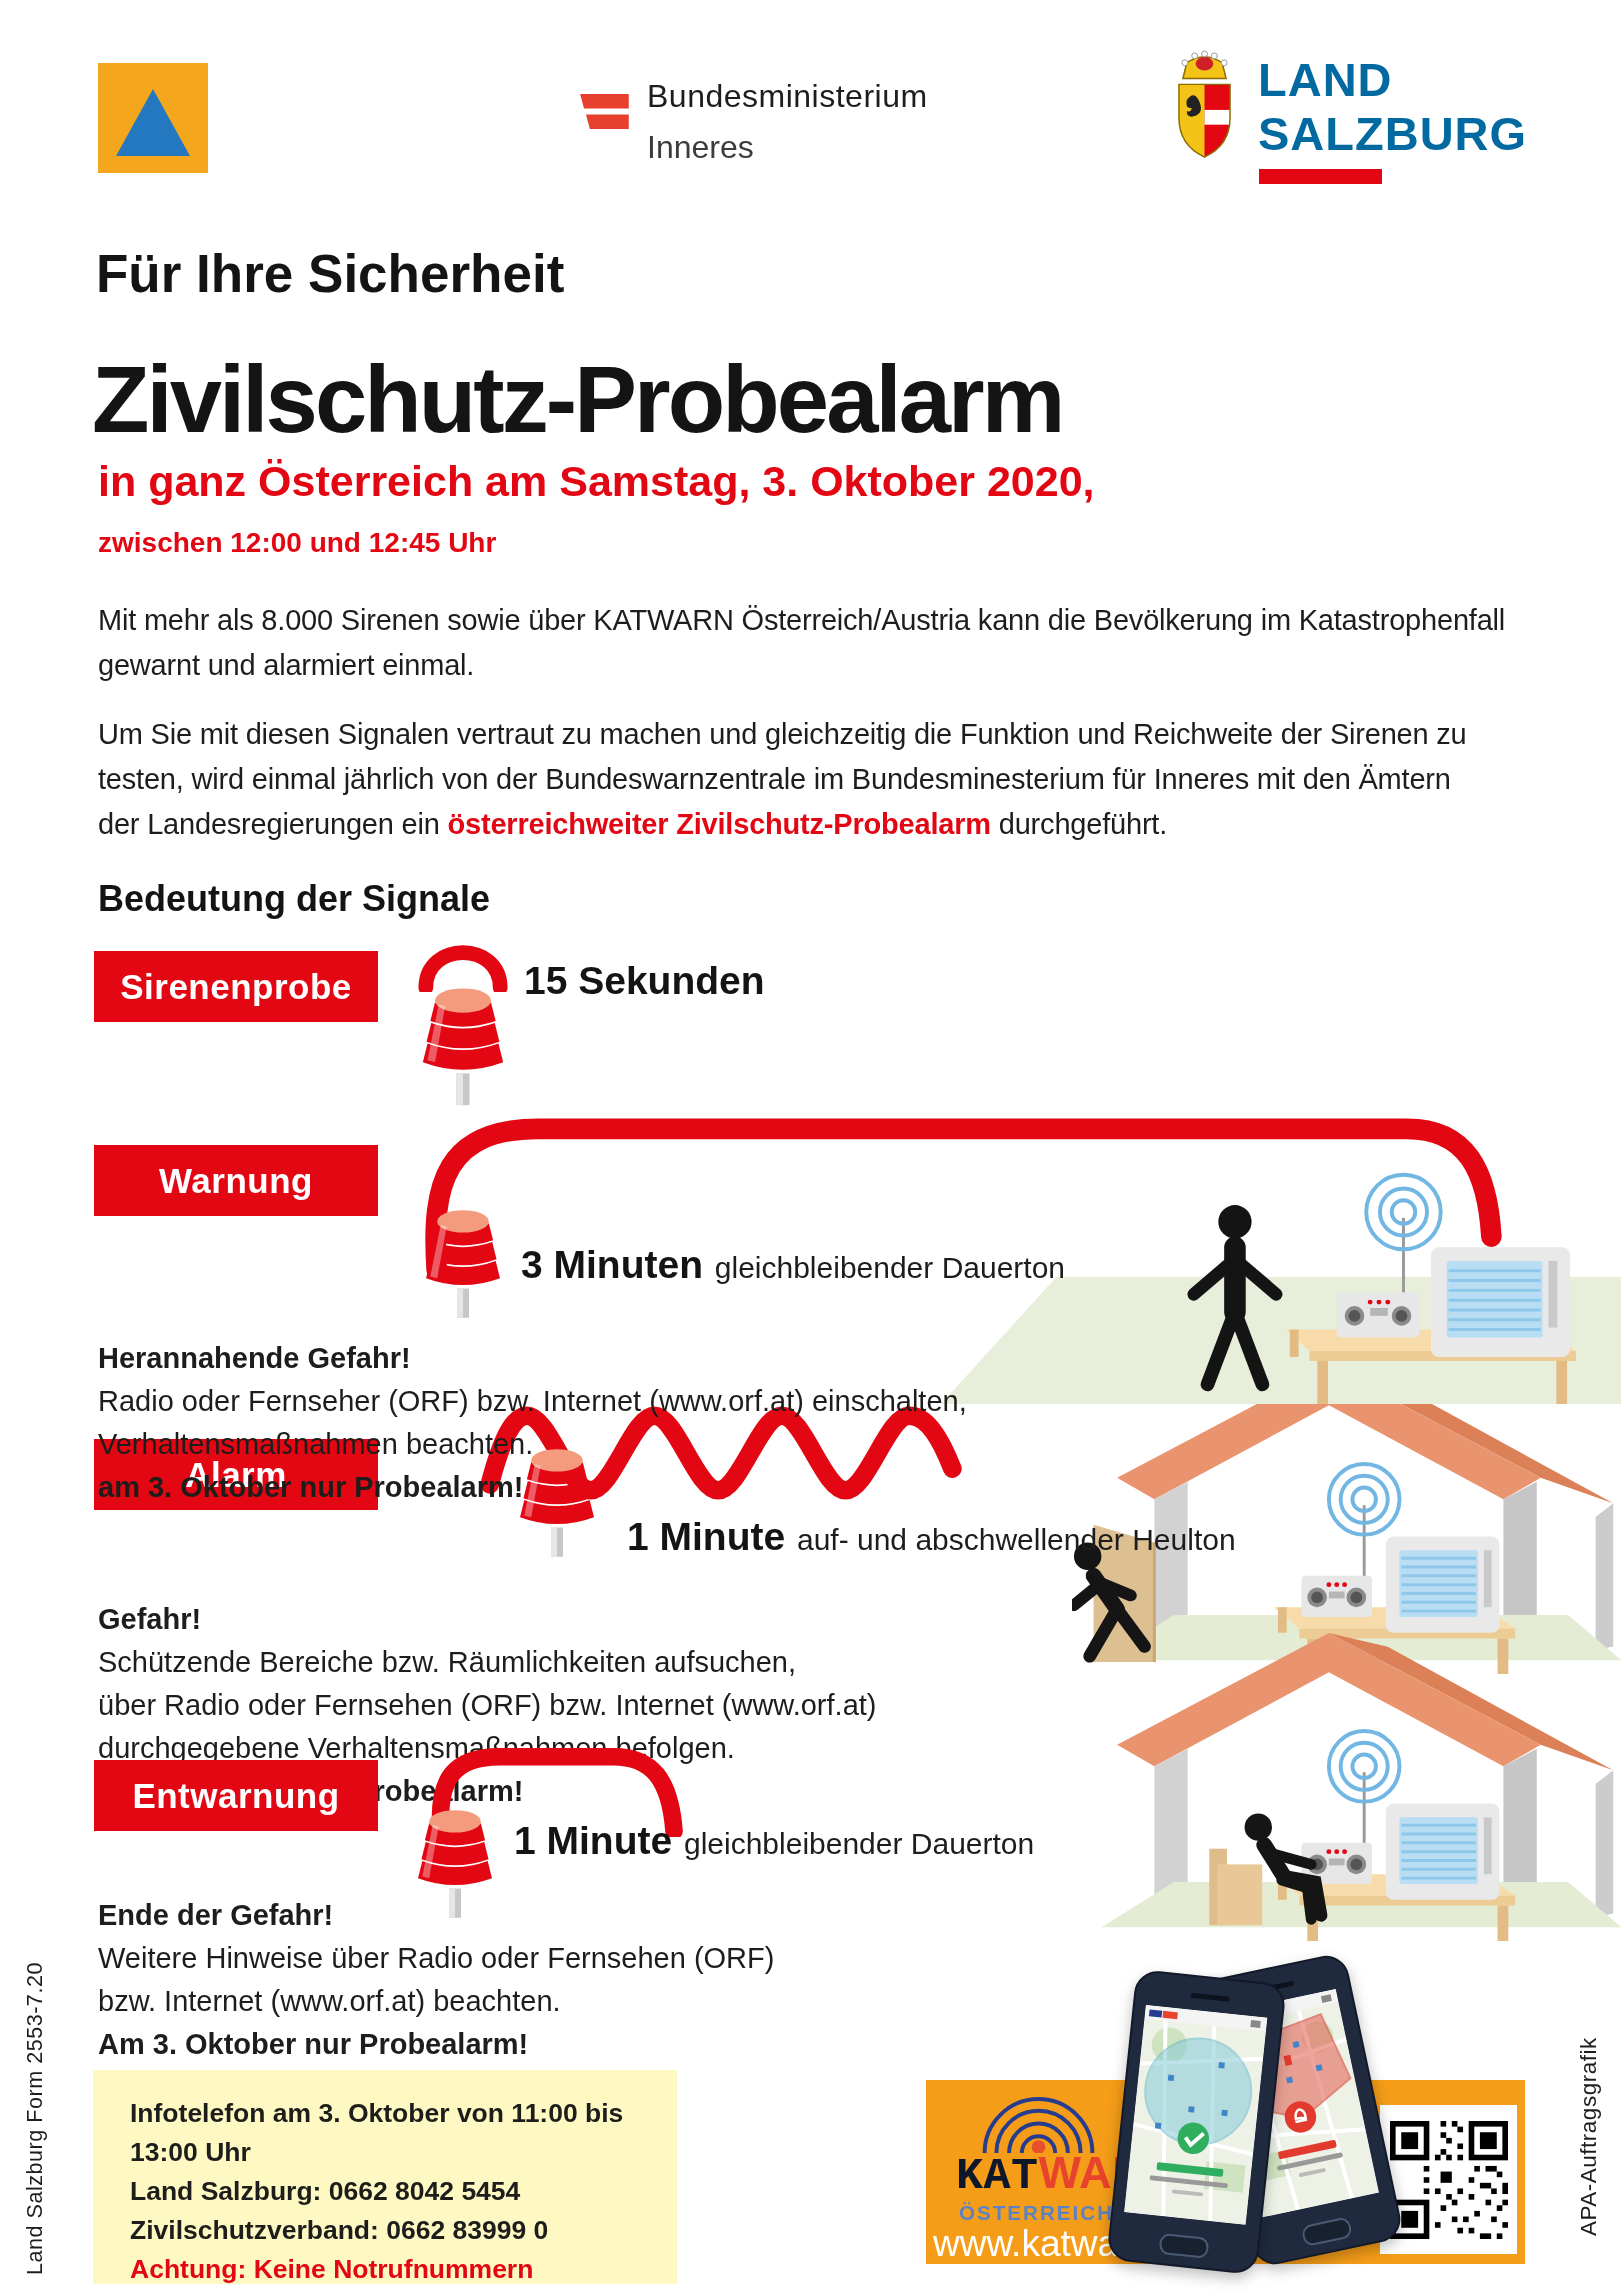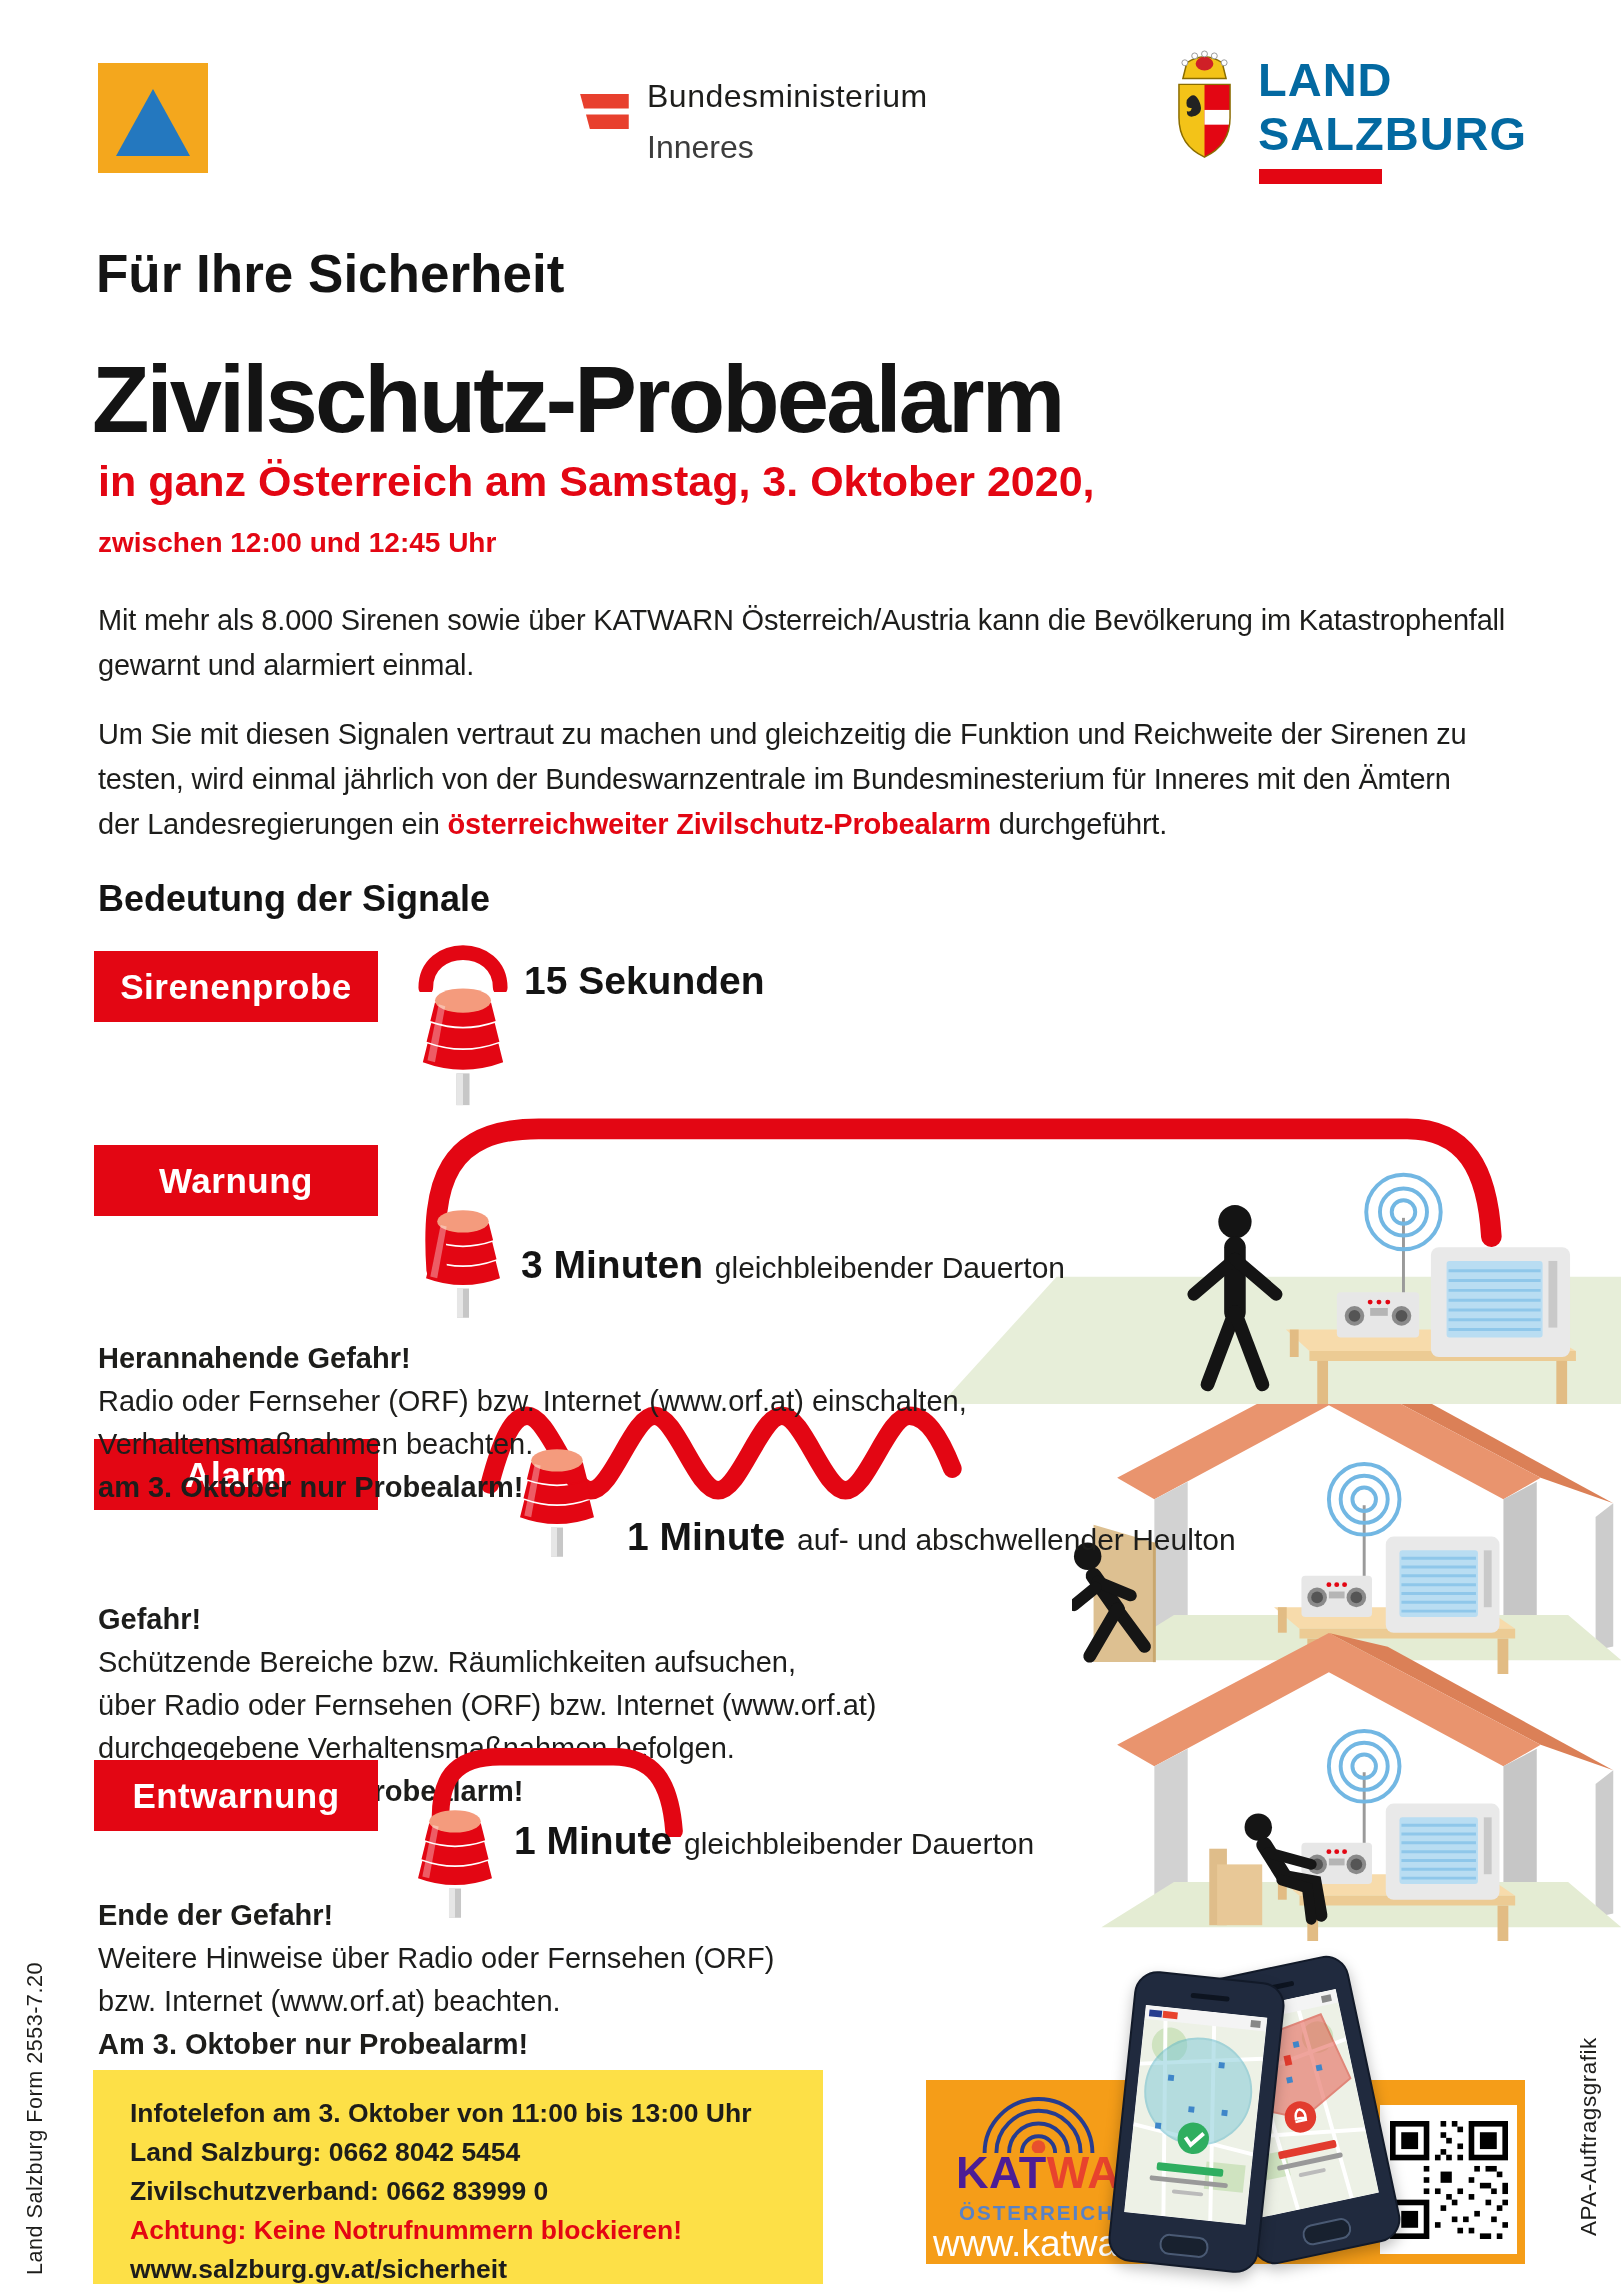--- a/index.html
+++ b/index.html
@@ -35,28 +35,28 @@
   .signals-heading{left:98px;top:878px;font-size:36px;font-weight:700;color:#141414;}
 
   .badge{width:284px;height:71px;background:#e30613;color:#fff;font-size:35px;font-weight:700;
          display:flex;align-items:center;justify-content:center;letter-spacing:0.5px;}
   .dur-b{font-size:39px;font-weight:700;color:#141414;}
   .dur-r{font-size:30px;font-weight:400;color:#1d1d1b;margin-left:11.8px;}
   .desc{font-size:29px;line-height:43px;color:#1d1d1b;}
   .desc .b{font-weight:700;}
 
   
-  .infobox{left:93px;top:2070px;width:730px;height:214px;background:#fde047;}
+  .infobox{left:93px;top:2070px;width:584px;height:214px;background:#fef9c3;}
   .infobox-inner{position:absolute;left:37px;top:23.5px;font-size:26.5px;font-weight:700;line-height:39px;color:#1d1d1b;}
   .infobox .warn-line{color:#e30613;}
 
   
   .kat-band{left:926px;top:2080px;width:599px;height:184px;background:#f59d18;}
   .kat-brand{left:956px;top:2147px;font-size:45px;font-weight:800;letter-spacing:0.5px;}
-  .kat-blue{color:#4c1d95;} .kat-red{color:#e8432d;}
+  .kat-blue{color:#0f172a;font-family:Liberation Mono, monospace;} .kat-red{color:#e8432d;}
   .kat-sub{left:959px;top:2201px;font-size:20.6px;font-weight:700;color:#5a82c4;letter-spacing:2px;}
   .kat-url{left:933px;top:2223px;font-size:37px;font-weight:400;color:#ffffff;}
 
   .phone{position:absolute;width:147px;height:288px;background:#202a3e;border-radius:23.5px;
          border:2.9px solid #121a29;box-shadow:0 5.9px 13.7px rgba(0,0,0,.25);}
   .phone .screen{position:absolute;left:10.8px;top:33px;width:122px;height:208px;background:#fff;overflow:hidden;}
   .phone .speaker{position:absolute;top:15.7px;left:50%;transform:translateX(-50%);width:39px;height:4.9px;border-radius:2.9px;background:#0d1420;}
   .phone .homebtn{position:absolute;bottom:8.8px;left:50%;transform:translateX(-50%);width:45px;height:17.6px;border-radius:9.8px;border:2px solid #4a5a74;background:#18212f;}
   .phone1{left:1121px;top:1976px;transform:rotate(6deg);z-index:3;}
   .phone2{left:1225px;top:1964px;transform:rotate(-12deg);z-index:2;}

